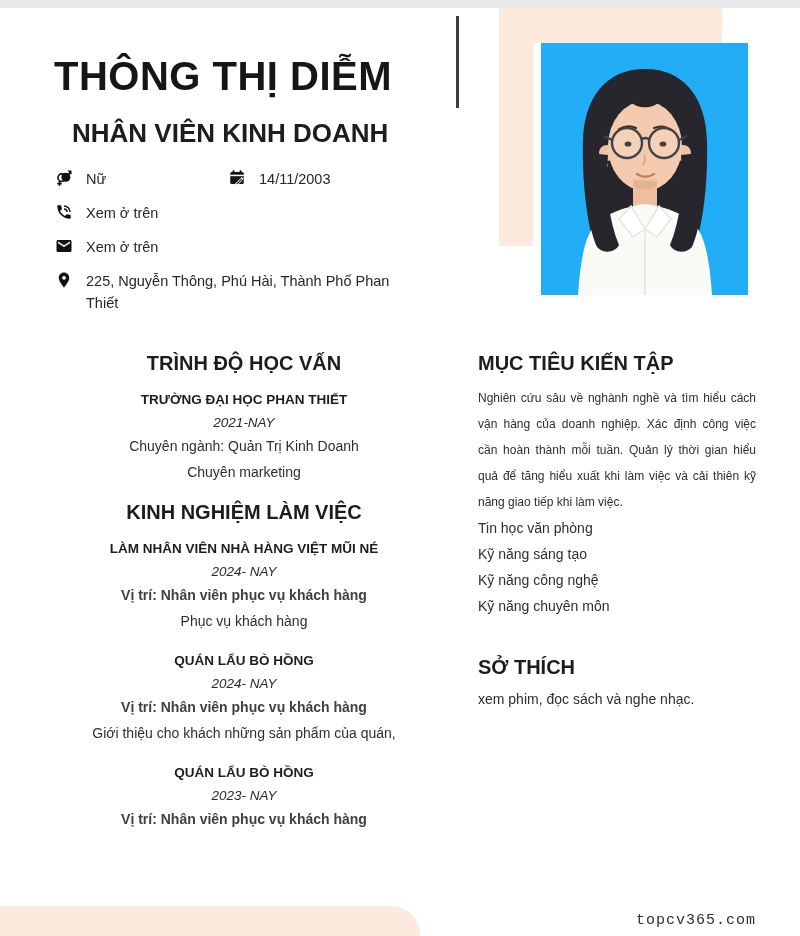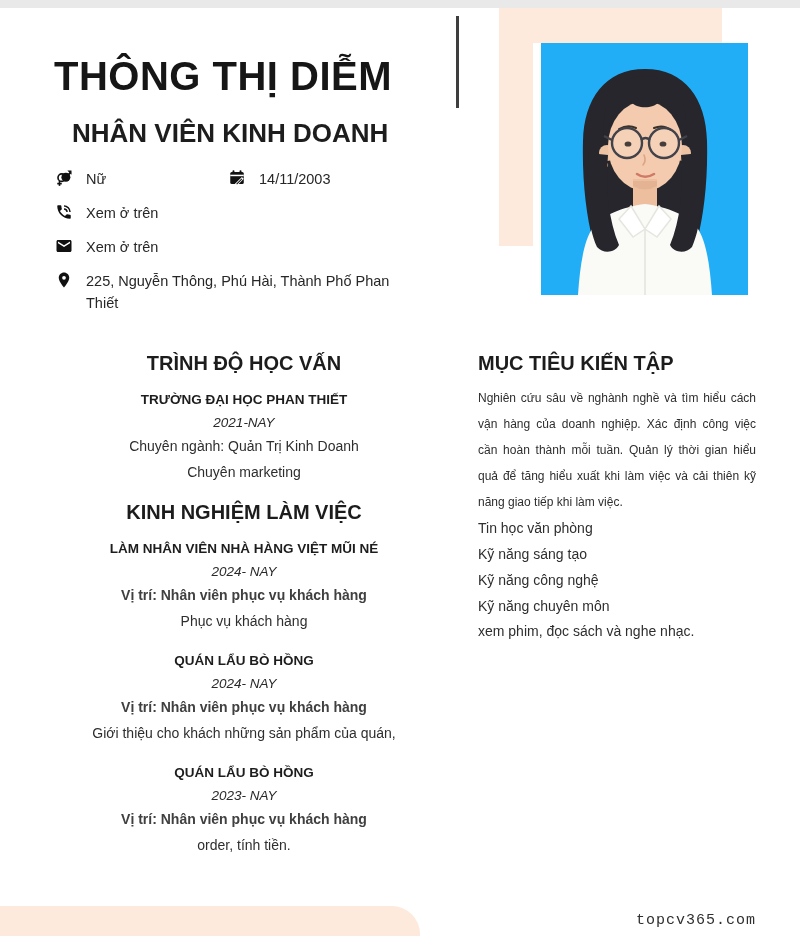--- a/index.html
+++ b/index.html
@@ -195,33 +195,33 @@
       <div class="entry-title">QUÁN LẨU BÒ HỒNG</div>
       <div class="entry-period">2024- NAY</div>
       <div class="entry-pos">Vị trí: Nhân viên phục vụ khách hàng</div>
       <div class="entry-line">Giới thiệu cho khách những sản phẩm của quán,</div>
     </div>
 
     <div class="job">
       <div class="entry-title">QUÁN LẨU BÒ HỒNG</div>
       <div class="entry-period">2023- NAY</div>
       <div class="entry-pos">Vị trí: Nhân viên phục vụ khách hàng</div>
-      <div class="entry-line">order, tính tiền.</div>
     </div>
   </div>
 
   <div class="col-right">
     <h3 class="sec">MỤC TIÊU KIẾN TẬP</h3>
     <div class="para">Nghiên cứu sâu về nghành nghề và tìm hiểu cách vận hàng của doanh nghiệp. Xác định công việc cần hoàn thành mỗi tuần. Quản lý thời gian hiểu quả để tăng hiểu xuất khi làm việc và cải thiên kỹ năng giao tiếp khi làm việc.</div>
 
     <div>
       <div class="skill-item">Tin học văn phòng</div>
       <div class="skill-item">Kỹ năng sáng tạo</div>
       <div class="skill-item">Kỹ năng công nghệ</div>
       <div class="skill-item">Kỹ năng chuyên môn</div>
     </div>
 
+    <h3 class="sec mt-block">SỞ THÍCH</h3>
     <div class="hobby">xem phim, đọc sách và nghe nhạc.</div>
   </div>
 
   <div class="brand">topcv365.com</div>
 
 </div>
 
 </body></html>

